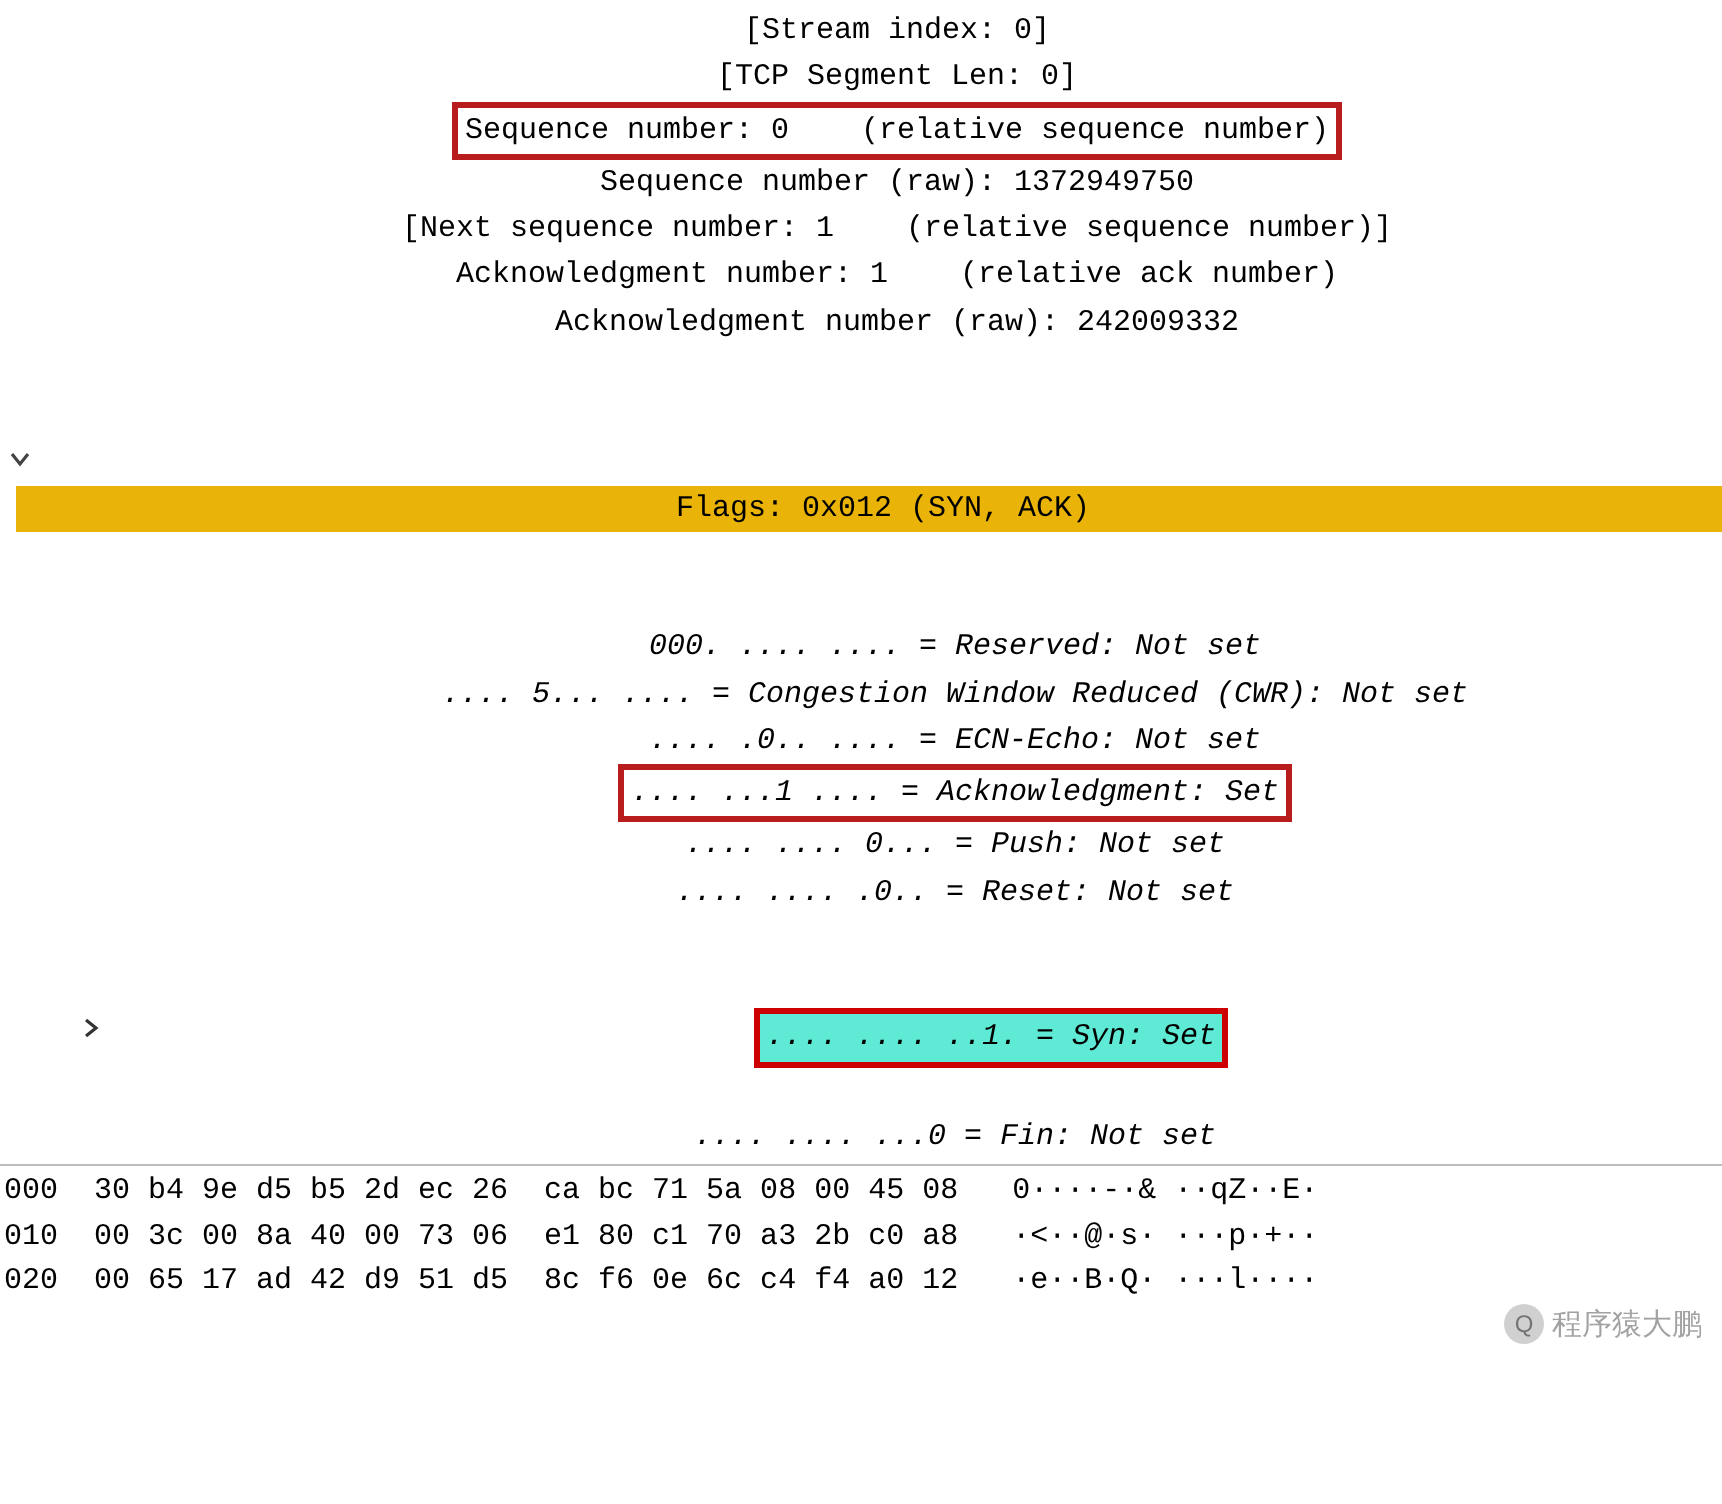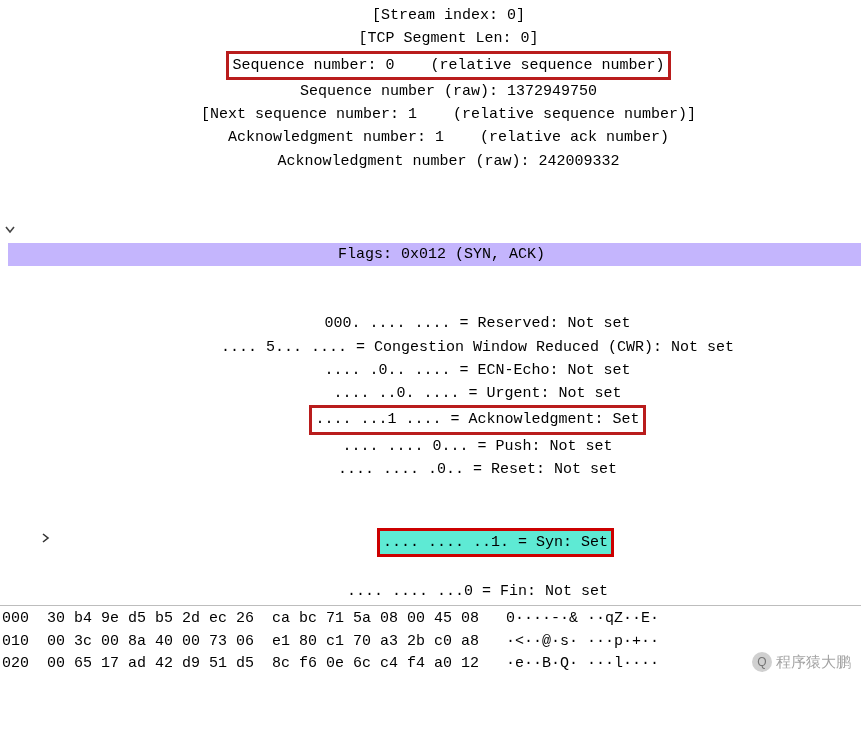--- a/index.html
+++ b/index.html
@@ -16,21 +16,21 @@
     overflow: hidden;
   }
   .line {
     white-space: pre;
     line-height: 1.55;
     padding-left: 36px;
     position: relative;
     text-align: center;
   }
   .ind1 { padding-left: 36px; }
-  .ind2 { padding-left: 94px; }
+  .ind2 { padding-left: 94px; font-style: italic; }
   .redbox {
     border: 3px solid #b91c1c;
     display: inline-block;
     padding: 0 3px;
   }
   .expander {
     position:absolute;
     left:6px;
     top:4px;
     width:12px;
@@ -71,21 +71,21 @@
     pointer-events:none;
   }
   .wmicon {
     width:20px;height:20px;border-radius:50%;
     background:#ccc;margin-right:4px;
     display:flex;align-items:center;justify-content:center;
     color:#666;font-size:12px;
   }
   .flags-hl {
     display:block;
-    background:#c4b5fd;
+    background:#eab308;
   }
   .syn-hl {
     background:#5eead4;
     display:inline-block;
   }
 </style>
 </head>
 <body>
 
 <div class="panel">
@@ -105,21 +105,20 @@
       <svg width="12" height="12" viewBox="0 0 12 12">
           <path d="M2 3 L6 8 L10 3" fill="none" stroke="#444" stroke-width="1.6"></path>
         </svg>
     </span>
     <span class="flags-hl" style="padding-left:14px;margin-left:-14px;">Flags: 0x012 (SYN, ACK)</span>
   </div>
 
   <div class="line ind2">000. .... .... = Reserved: Not set</div>
   <div class="line ind2">.... 5... .... = Congestion Window Reduced (CWR): Not set</div>
   <div class="line ind2">.... .0.. .... = ECN-Echo: Not set</div>
-  <div class="line ind2">.... ..0. .... = Urgent: Not set</div>
 
   <div class="line ind2"><span class="redbox">.... ...1 .... = Acknowledgment: Set</span></div>
 
   <div class="line ind2">.... .... 0... = Push: Not set</div>
   <div class="line ind2">.... .... .0.. = Reset: Not set</div>
 
   <div class="line ind2" style="position:relative;">
     <span class="chev">
       <svg width="12" height="12" viewBox="0 0 12 12">
           <path d="M3 2 L8 6 L3 10" fill="none" stroke="#333" stroke-width="1.6"></path>

